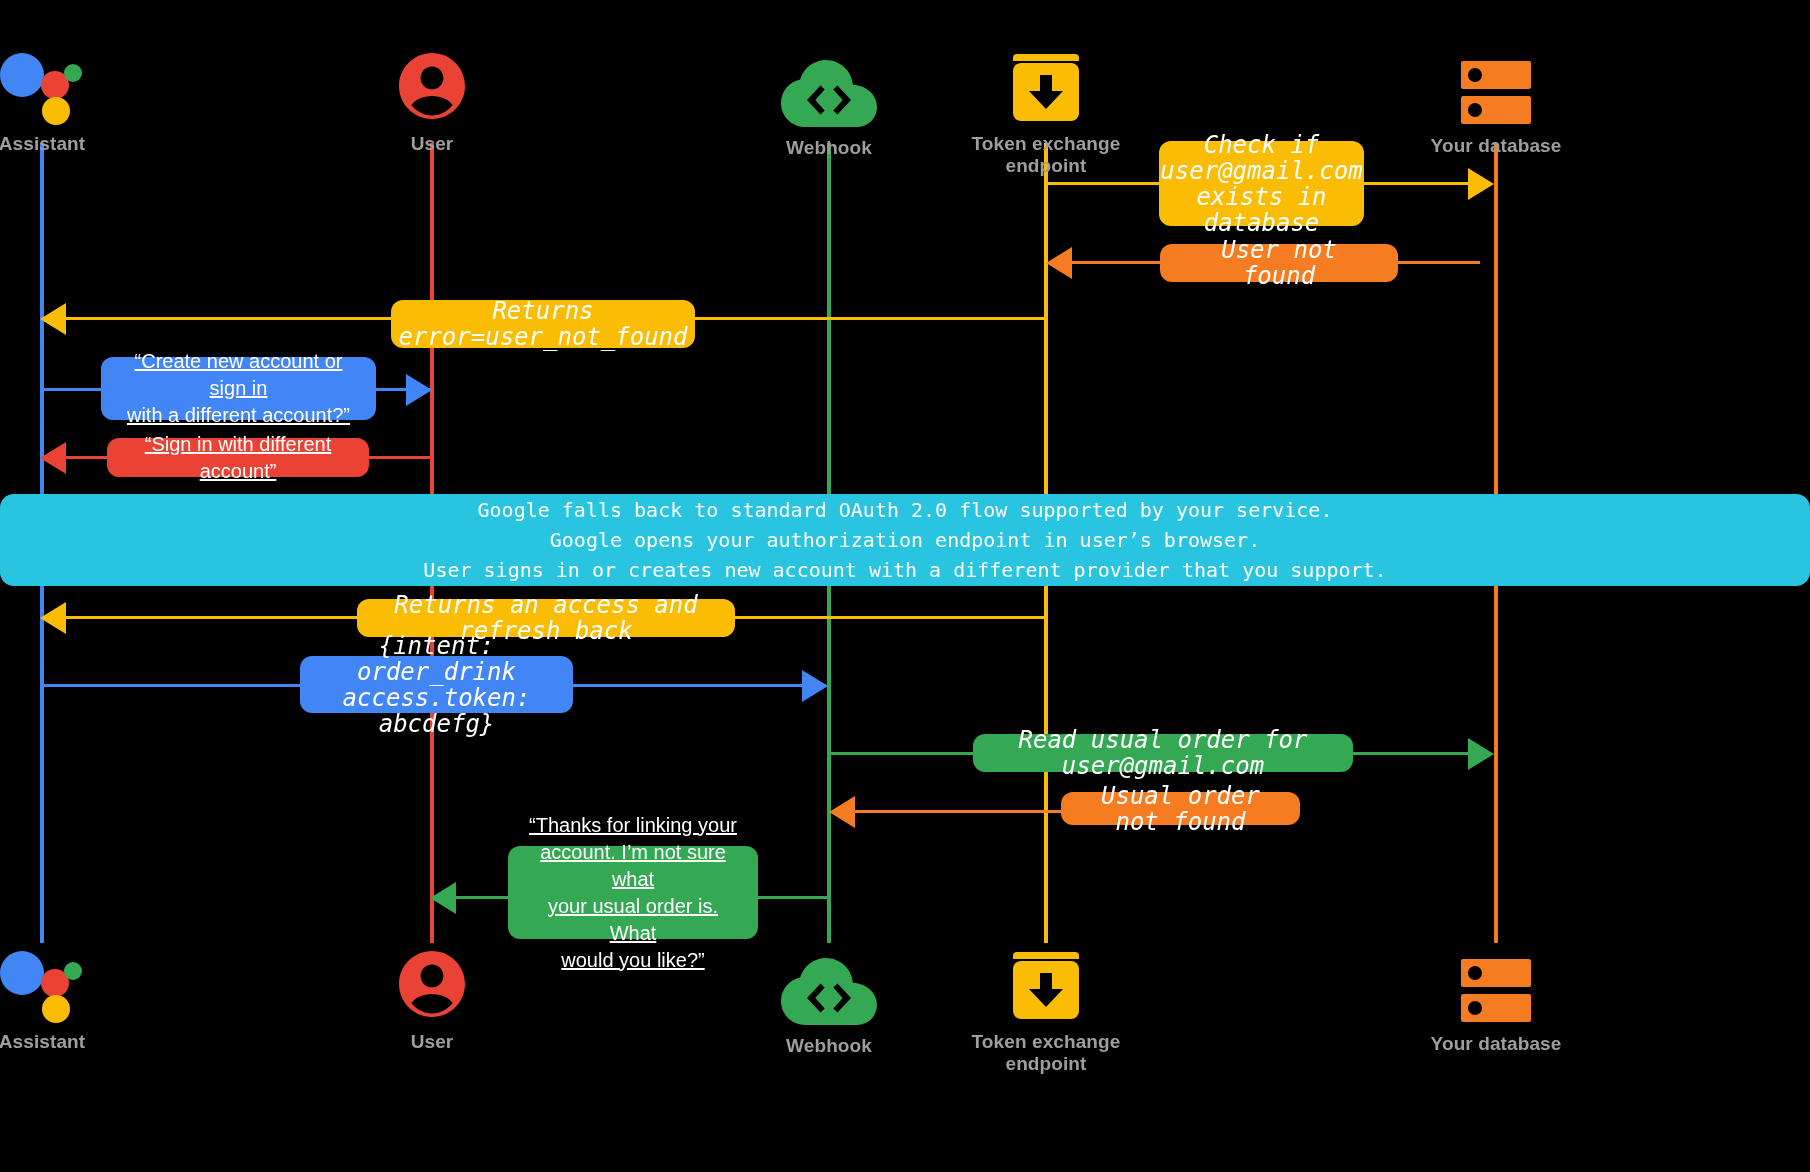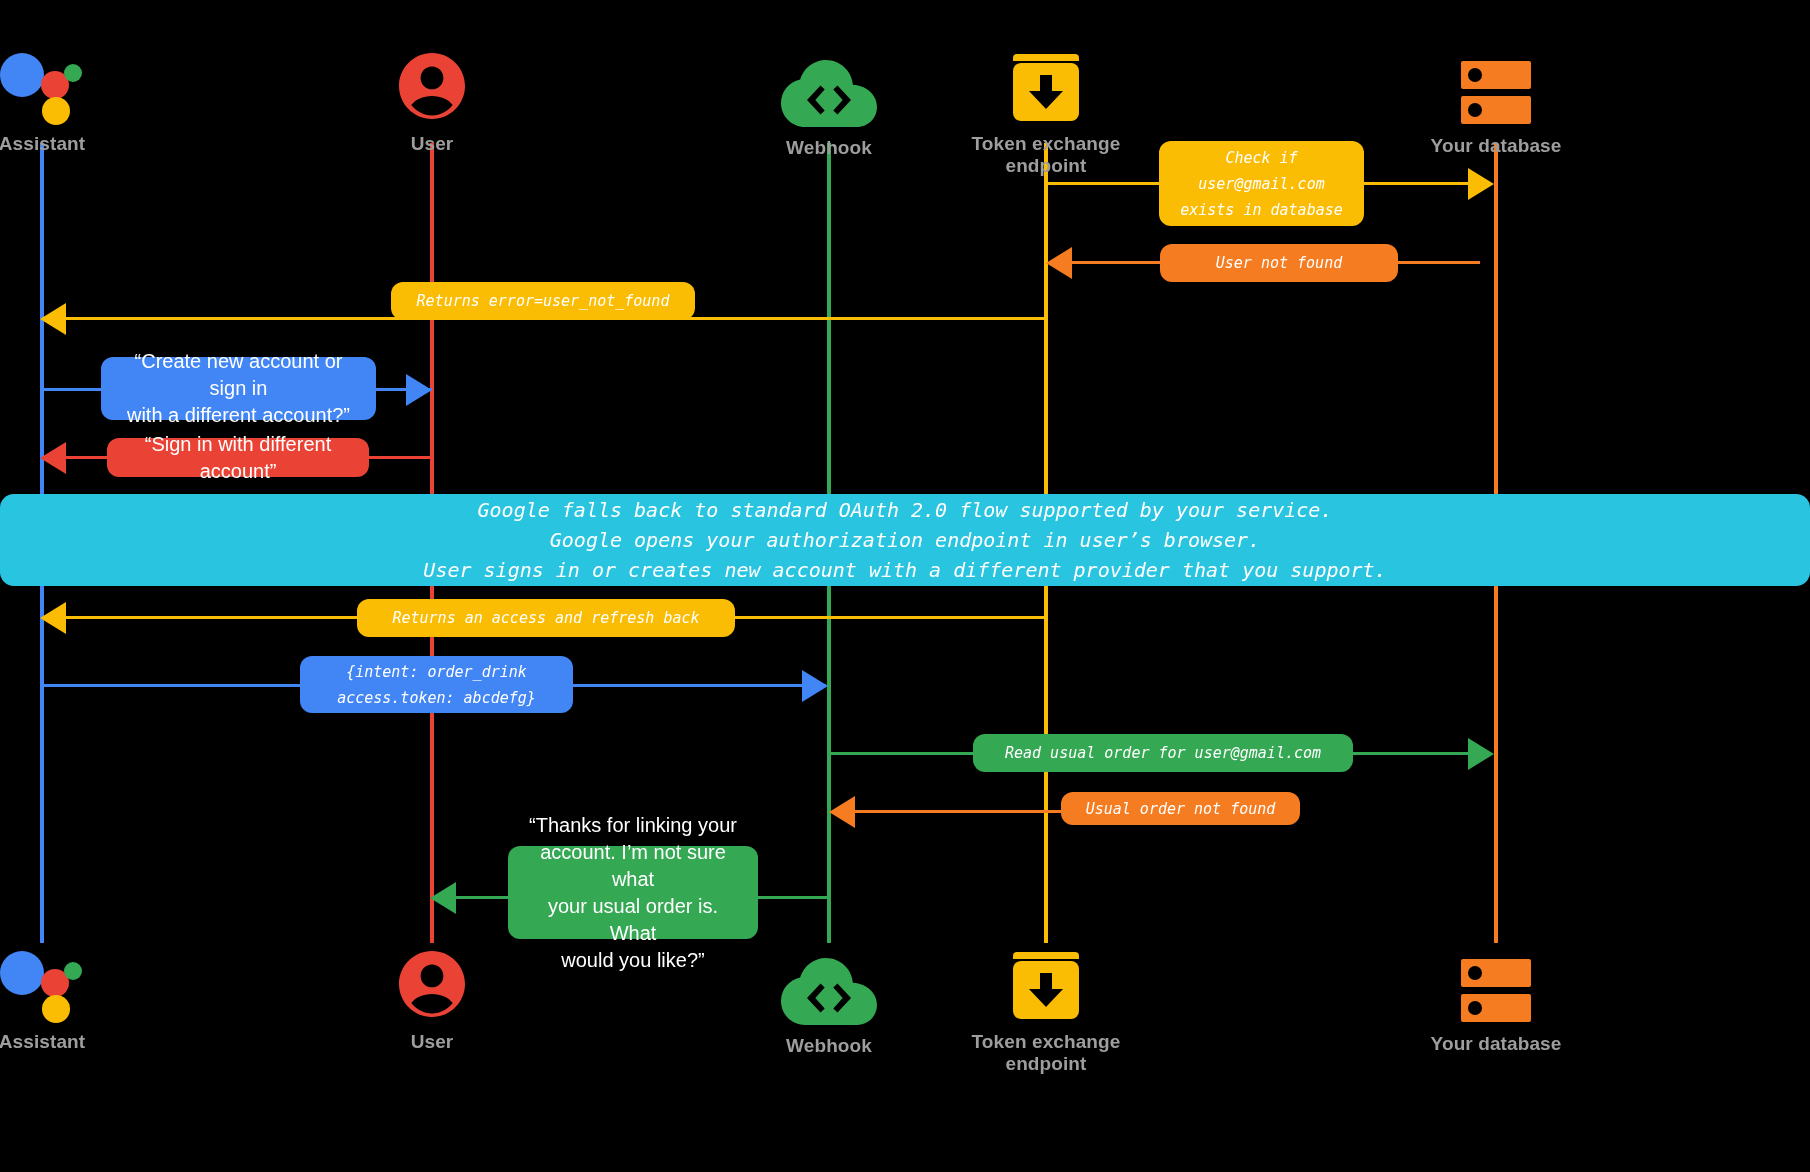--- a/index.html
+++ b/index.html
@@ -64,34 +64,34 @@
     display: flex;
     align-items: center;
     justify-content: center;
     text-align: center;
     padding: 9px 18px;
     line-height: 26px;
   }
   .bubble.mono {
     font-family: "DejaVu Sans Mono", "Liberation Mono", monospace;
     font-style: italic;
-    font-size: 15px;
+    font-size: 24px;
   }
   .bubble.sans {
     font-family: "Liberation Sans", sans-serif;
     font-size: 20px;
     line-height: 27px;
+    text-decoration: underline;
   }
   
   .note {
     position: absolute;
     color: #ffffff;
     text-align: center;
     font-family: "DejaVu Sans Mono", "Liberation Mono", monospace;
-    font-style: italic;
     font-size: 20px;
     line-height: 30px;
     display: flex;
     flex-direction: column;
     align-items: center;
     justify-content: center;
     border-radius: 14px;
   }
 </style>
 </head>
@@ -167,21 +167,21 @@
   <div class="bubble mono" style="left:1159px; top:102px; width:205px; height:85px; background:#FBBC04; white-space:pre-line;">Check if
 user@gmail.com
 exists in database</div>
 
   <div class="arrow-line" style="left:1060px; top:222px; width:420px; background:#F57C20;"></div>
   <div class="arrow-head" style="left:1046px; top:207.5px; border-right:26px solid #F57C20;"></div>
   <div class="bubble mono" style="left:1160px; top:205px; width:238px; height:38px; background:#F57C20;">User not found</div>
 
   <div class="arrow-line" style="left:52px; top:278px; width:994px; background:#FBBC04;"></div>
   <div class="arrow-head" style="left:40px; top:263.5px; border-right:26px solid #FBBC04;"></div>
-  <div class="bubble mono" style="left:391px; top:243px; width:304px; height:38px; background:#FBBC04;">Returns error=user_not_found</div>
+  <div class="bubble mono" style="left:391px; top:261px; width:304px; height:48px; background:#FBBC04;">Returns error=user_not_found</div>
 
   <div class="arrow-line" style="left:44px; top:349px; width:388px; background:#4285F4;"></div>
   <div class="arrow-head" style="left:406px; top:334.5px; border-left:26px solid #4285F4;"></div>
   <div class="bubble sans" style="left:101px; top:318px; width:275px; height:63px; background:#4285F4; white-space:pre-line;">“Create new account or sign in
 with a different account?”</div>
 
   <div class="arrow-line" style="left:52px; top:417px; width:380px; background:#EA4335;"></div>
   <div class="arrow-head" style="left:40px; top:402.5px; border-right:26px solid #EA4335;"></div>
   <div class="bubble sans" style="left:107px; top:399px; width:262px; height:39px; background:#EA4335;">“Sign in with different account”</div>
 

